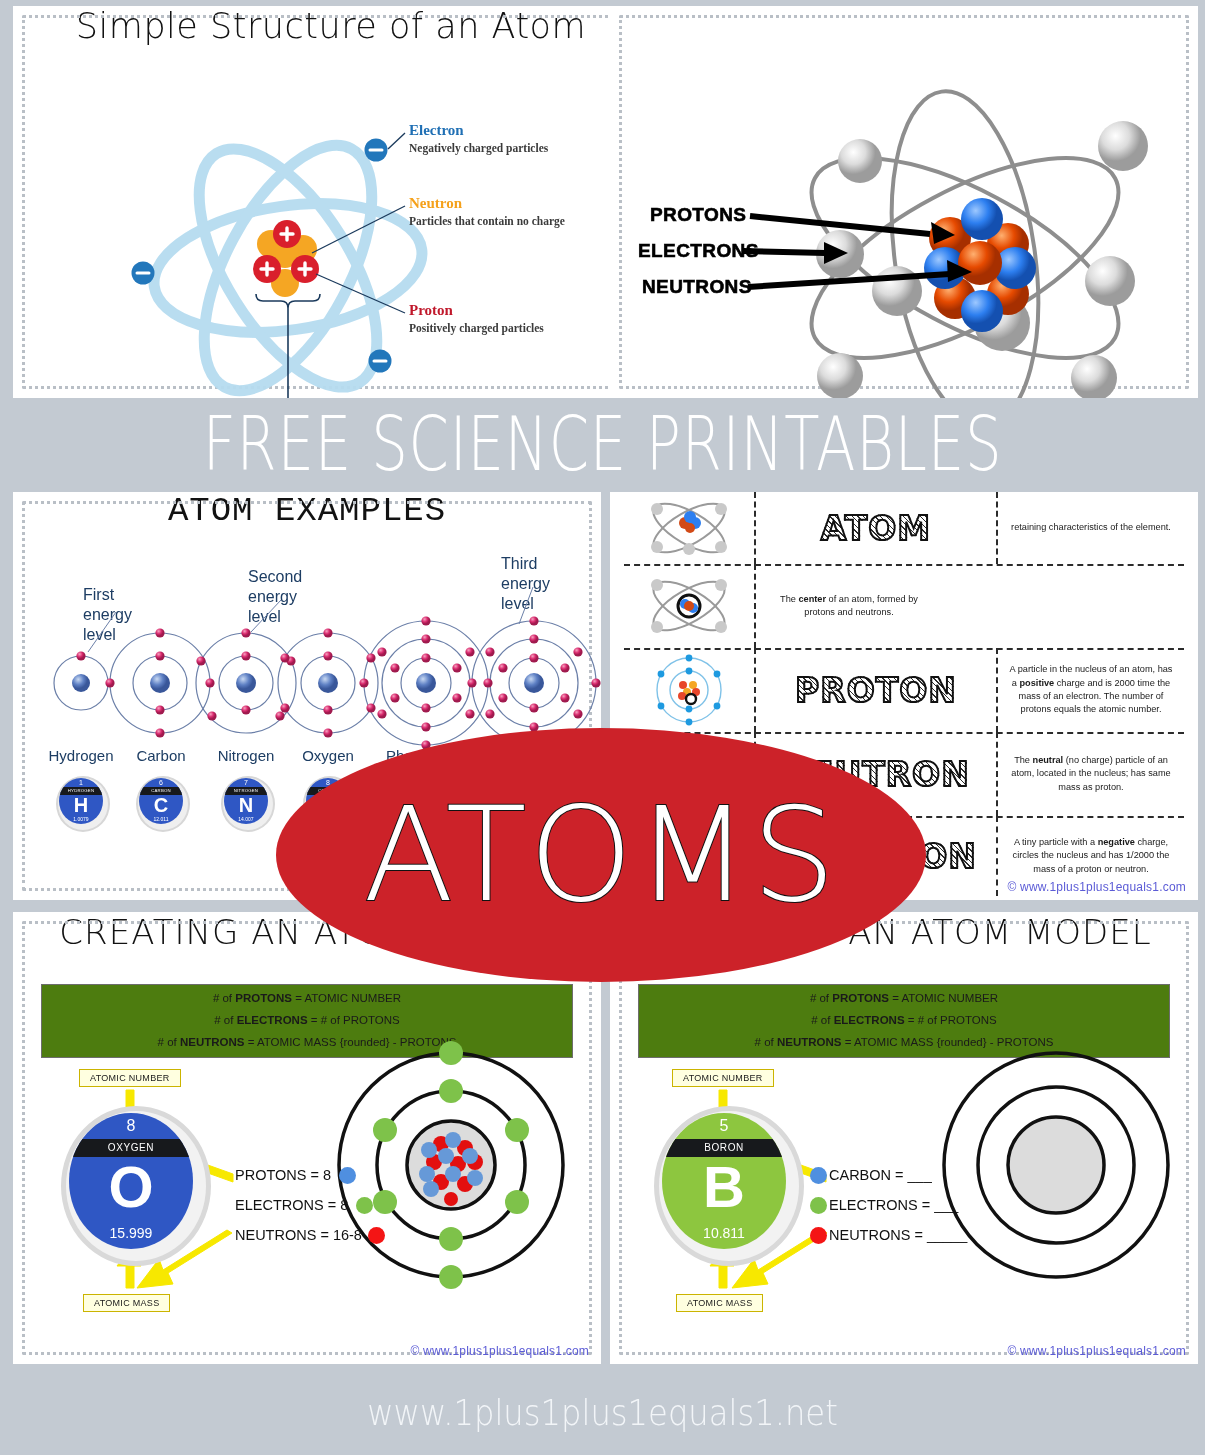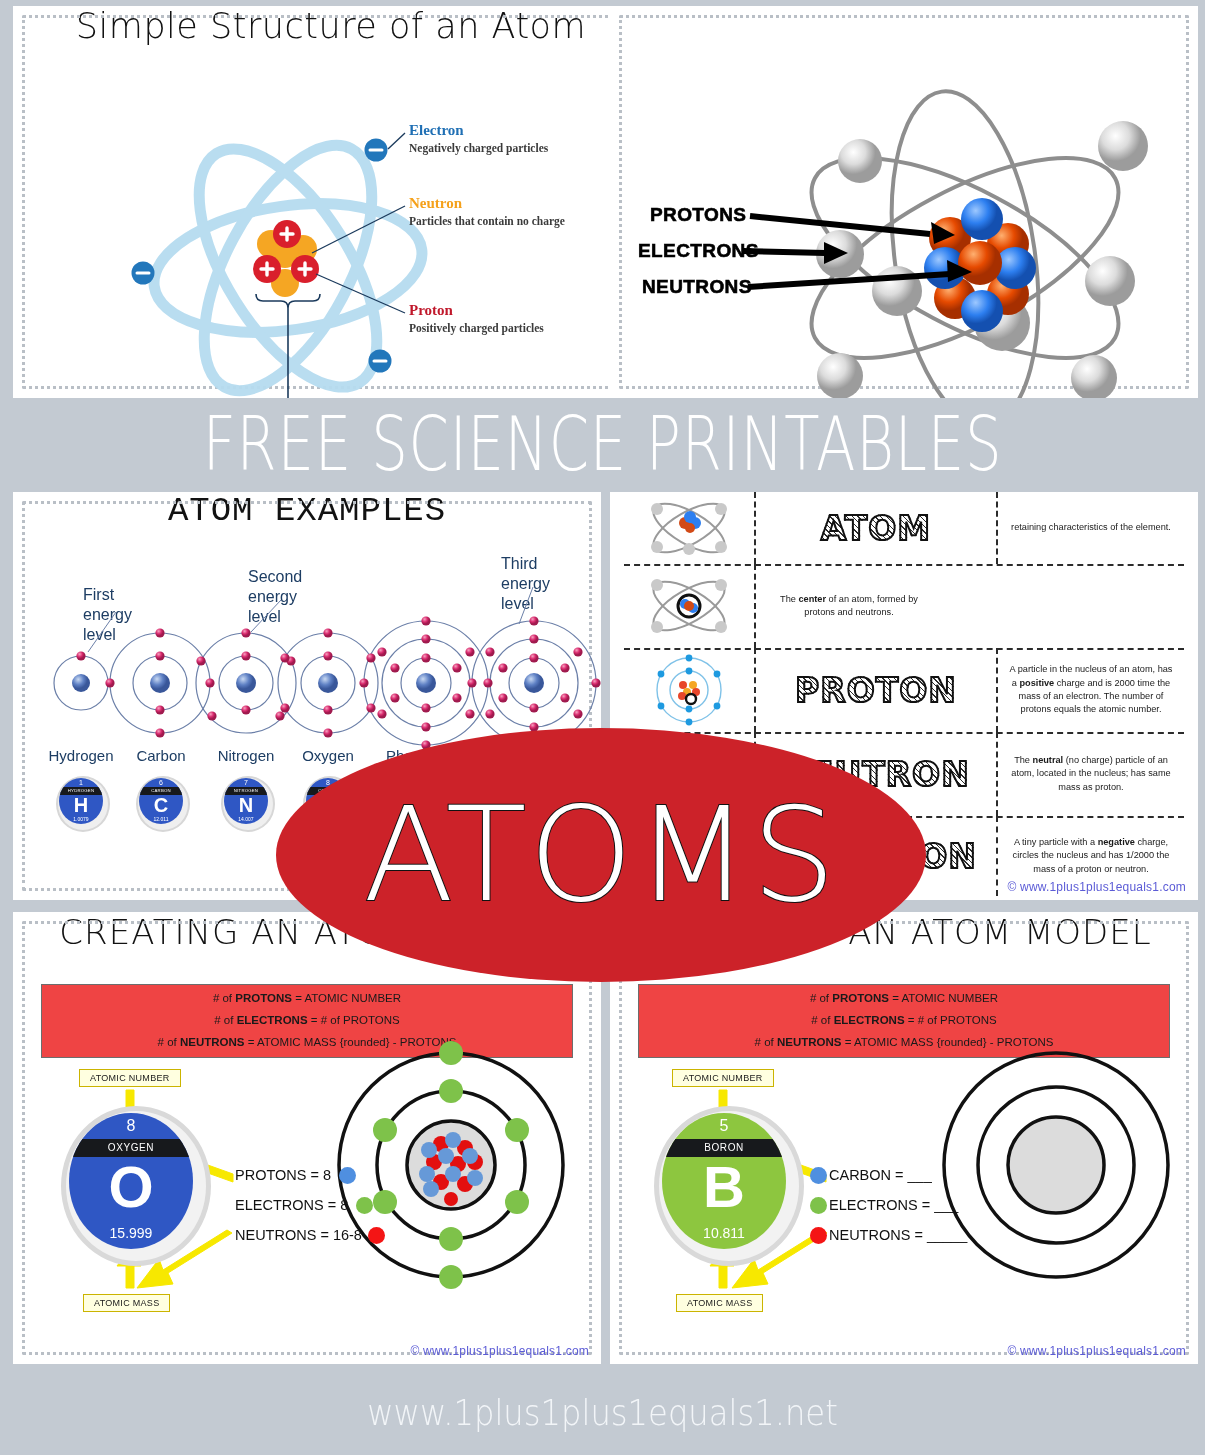--- a/index.html
+++ b/index.html
@@ -93,21 +93,21 @@
   .vdef{font-family:"Liberation Sans",sans-serif;font-size:9.2px;
         color:#1a1a1a;line-height:1.45;}
   .vdef b{font-weight:bold;}
 
   
   #p5{left:13px;top:912px;width:588px;height:452px;}
   #p6{left:610px;top:912px;width:588px;height:452px;}
   #p5 .cardtitle,#p6 .cardtitle{top:26px;left:0;width:100%;font-size:34px;letter-spacing:1px;}
   .formulabox{
     position:absolute;left:28px;right:28px;top:72px;height:72px;
-    border:1.5px solid #6d6d6d;background:#ef4444;
+    border:1.5px solid #6d6d6d;background:#4d7c0f;
     display:flex;flex-direction:column;justify-content:center;align-items:center;
   }
   .frow{font-family:"Liberation Sans",sans-serif;font-size:11.5px;color:#1a1a1a;
         line-height:1.9;white-space:nowrap;}
   .frow b{font-weight:bold;}
   .tag{
     position:absolute;border:1.5px solid #cbb400;background:#ffffe0;
     font-family:"Liberation Sans",sans-serif;font-size:9px;color:#1a1a1a;
     padding:3px 10px;letter-spacing:.3px;white-space:nowrap;text-align:center;
   }

